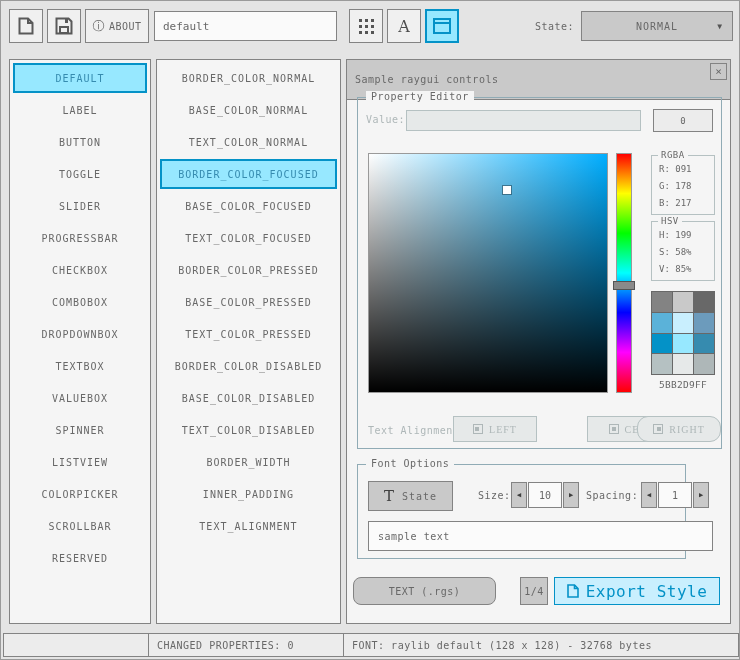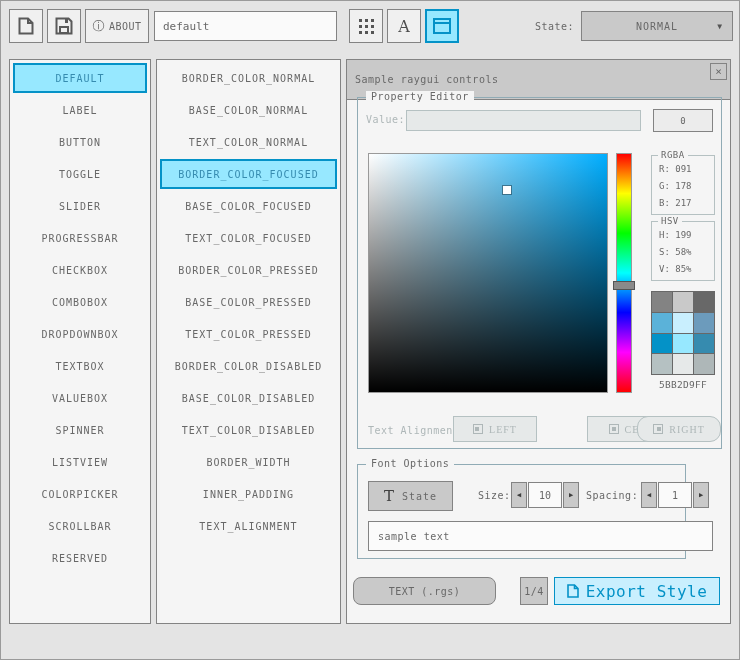--- a/index.html
+++ b/index.html
@@ -406,14 +406,19 @@
     <div class="gray-btn page-btn">1/4</div>
     <div class="export-btn">
       <svg width="12" height="14" viewBox="0 0 12 14">
         <path d="M1 1 h6.5 l3.5 3.5 v8.5 h-10 z" fill="none" stroke="#0492c7" stroke-width="1.6"></path>
         <path d="M7.5 1 v3.5 h3.5" fill="none" stroke="#0492c7" stroke-width="1.6"></path>
       </svg>
       <span>Export Style</span>
     </div>
   </div>
 
+  <div class="statusbar">
+    <div class="status-cell sc1"></div>
+    <div class="status-cell sc2">CHANGED PROPERTIES: 0</div>
+    <div class="status-cell sc3">FONT: raylib default (128 x 128) - 32768 bytes</div>
+  </div>
 
 </div>
 
 </body></html>

